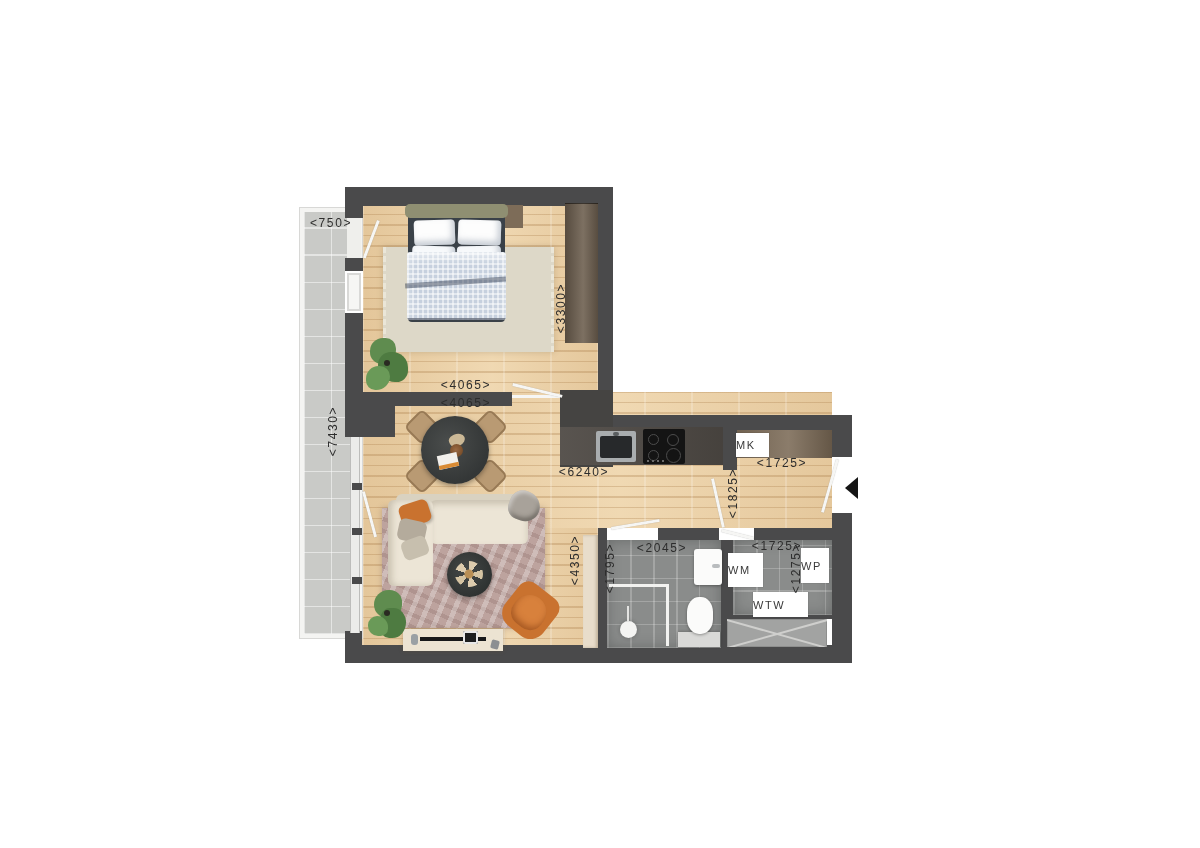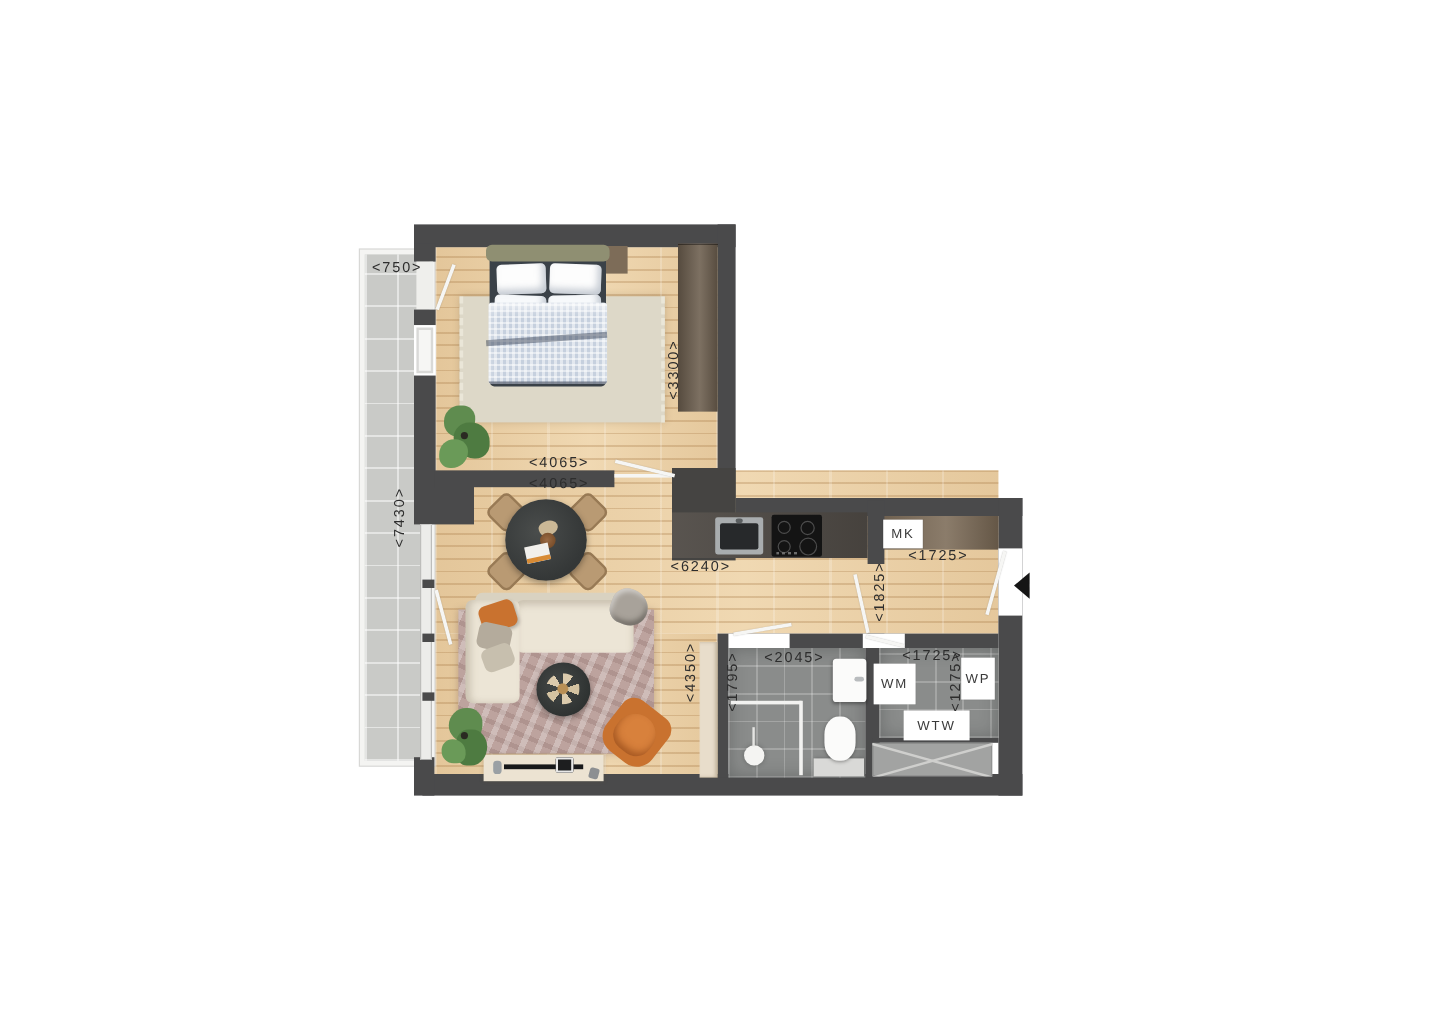--- a/index.html
+++ b/index.html
@@ -23,21 +23,21 @@
   .gtile{position:absolute;background-color:#8a8c8b;
     background-image:
       repeating-linear-gradient(0deg, rgba(255,255,255,0.22) 0 1.5px, rgba(255,255,255,0) 1.5px 23px),
       repeating-linear-gradient(90deg, rgba(255,255,255,0.22) 0 1.5px, rgba(255,255,255,0) 1.5px 23px);
     box-shadow:inset 0 0 14px rgba(40,44,44,0.35);}
   
   .dim{position:absolute;font-size:12px;font-weight:500;letter-spacing:1.6px;color:#2d2d2d;
        white-space:nowrap;transform:translate(-50%,-50%);line-height:1;}
   .dim.v{transform:translate(-50%,-50%) rotate(-90deg);}
   
-  .ubox{position:absolute;background:#ffffff;display:flex;align-items:center;justify-content:center;
+  .ubox{position:absolute;background:#ffffff;display:flex;align-items:center;
         font-size:11px;font-weight:500;letter-spacing:1.6px;color:#3a3a3a;
         box-shadow:0 0 0 0.5px rgba(0,0,0,0.10);}
   
   .leaf{position:absolute;background:#f6f6f4;box-shadow:0 0 1px rgba(0,0,0,0.25);}
   .open{position:absolute;background:#ffffff;}
   
   .rd{border-radius:6px;}
 </style>
 </head>
 <body>

